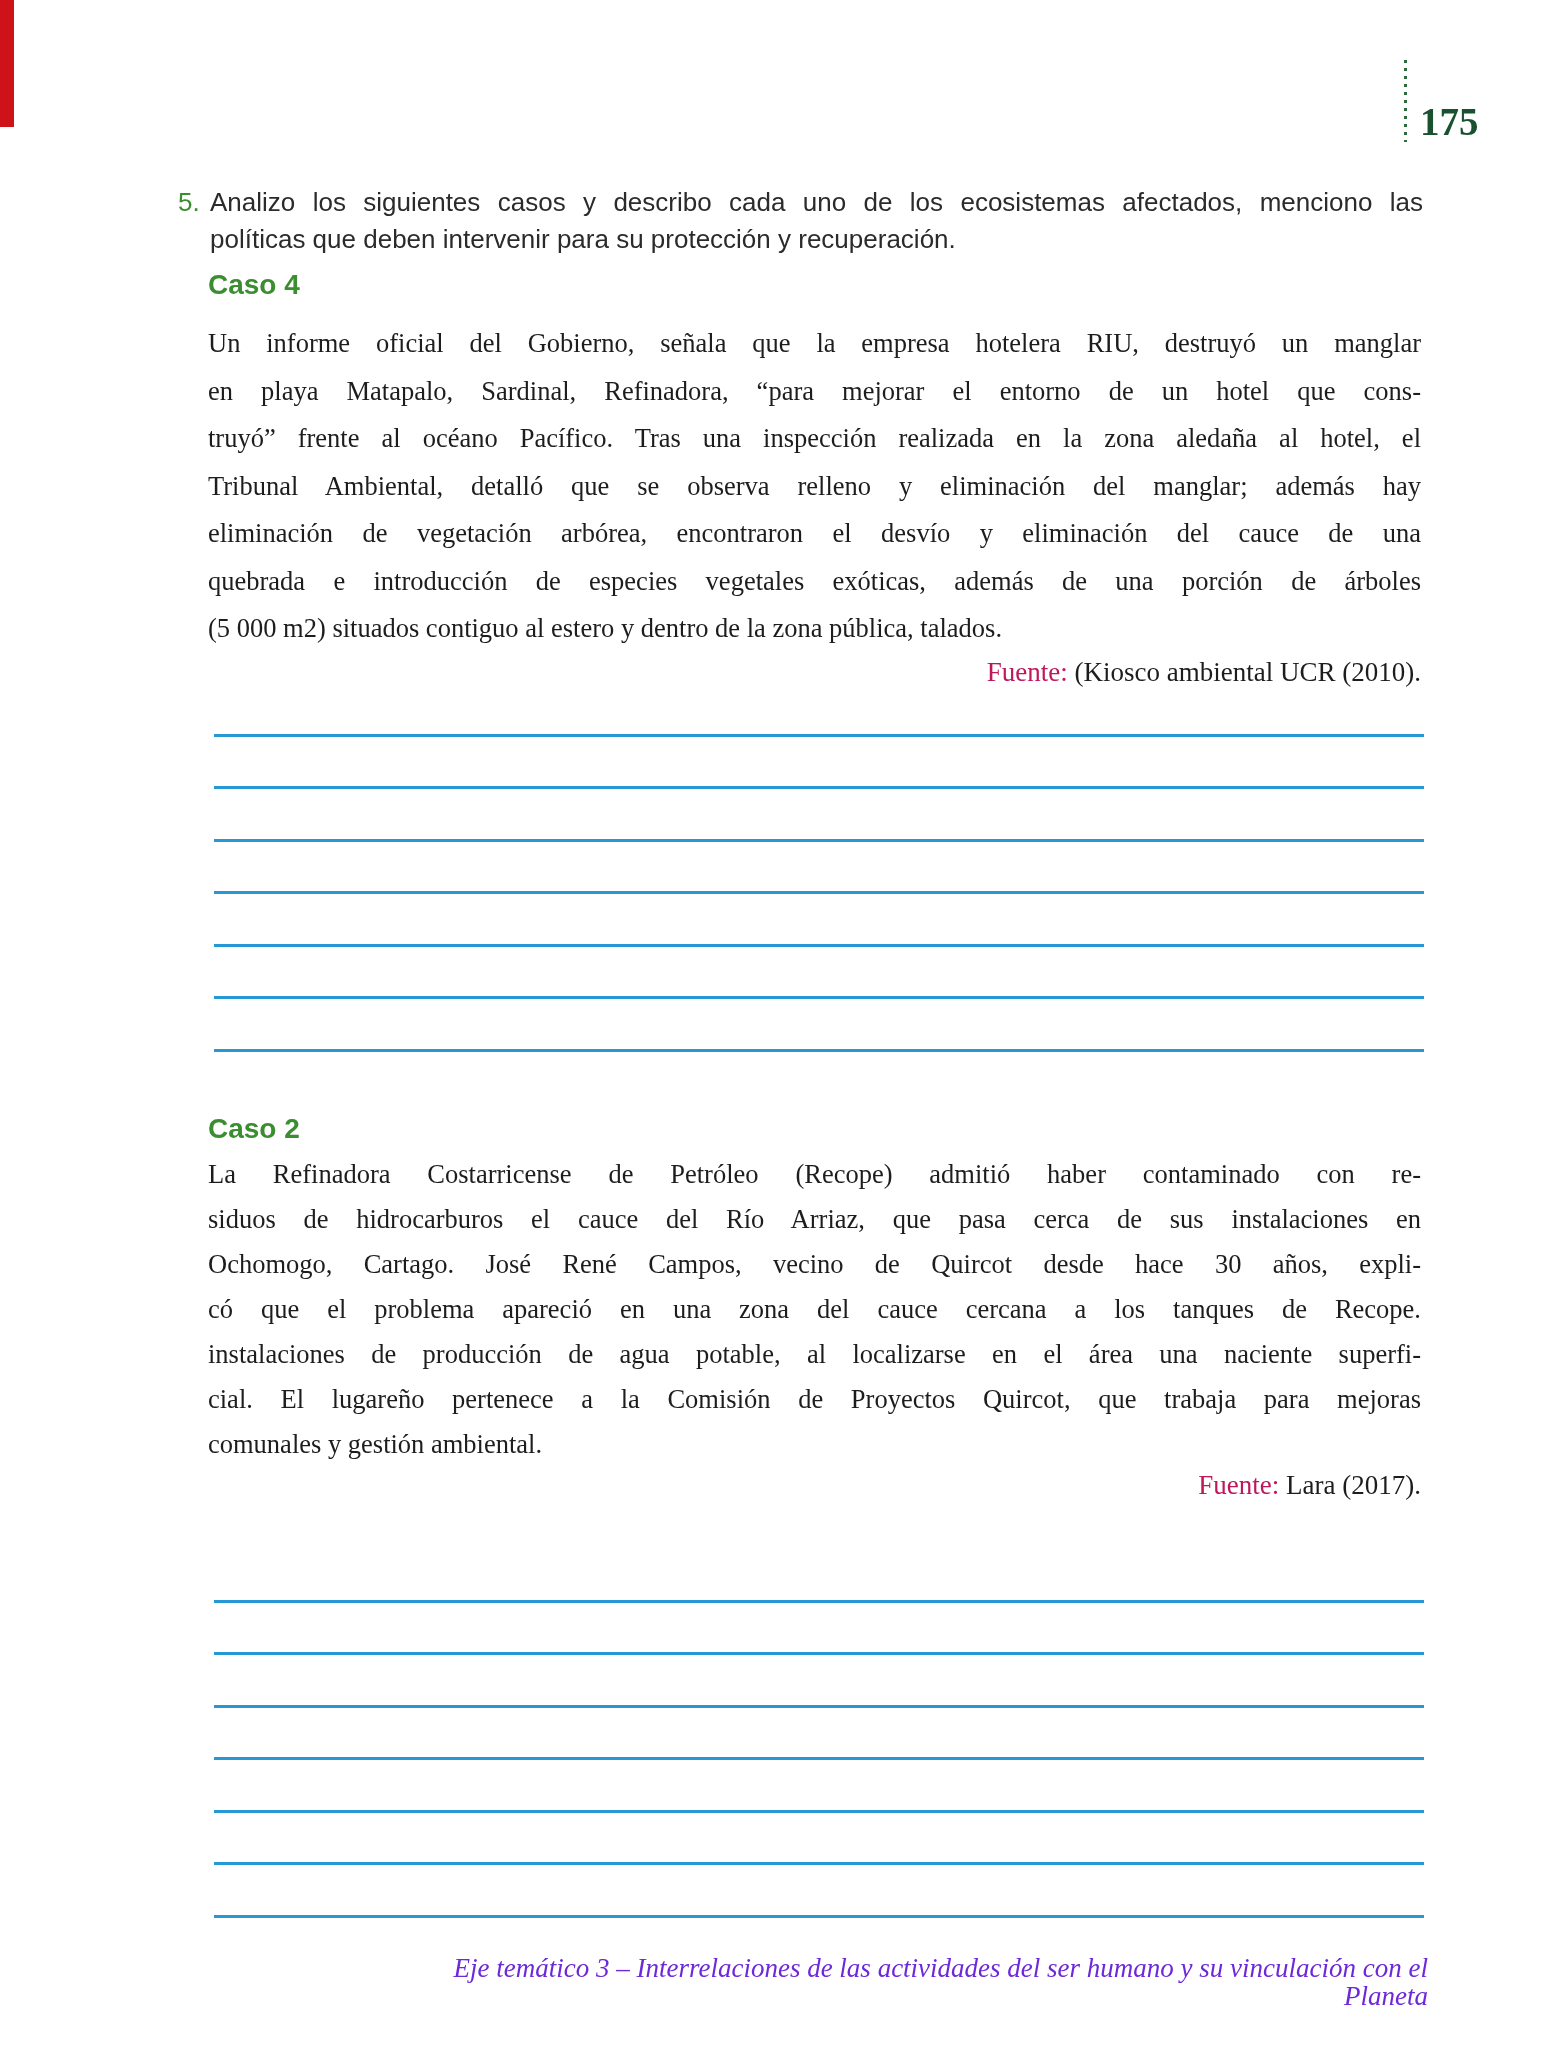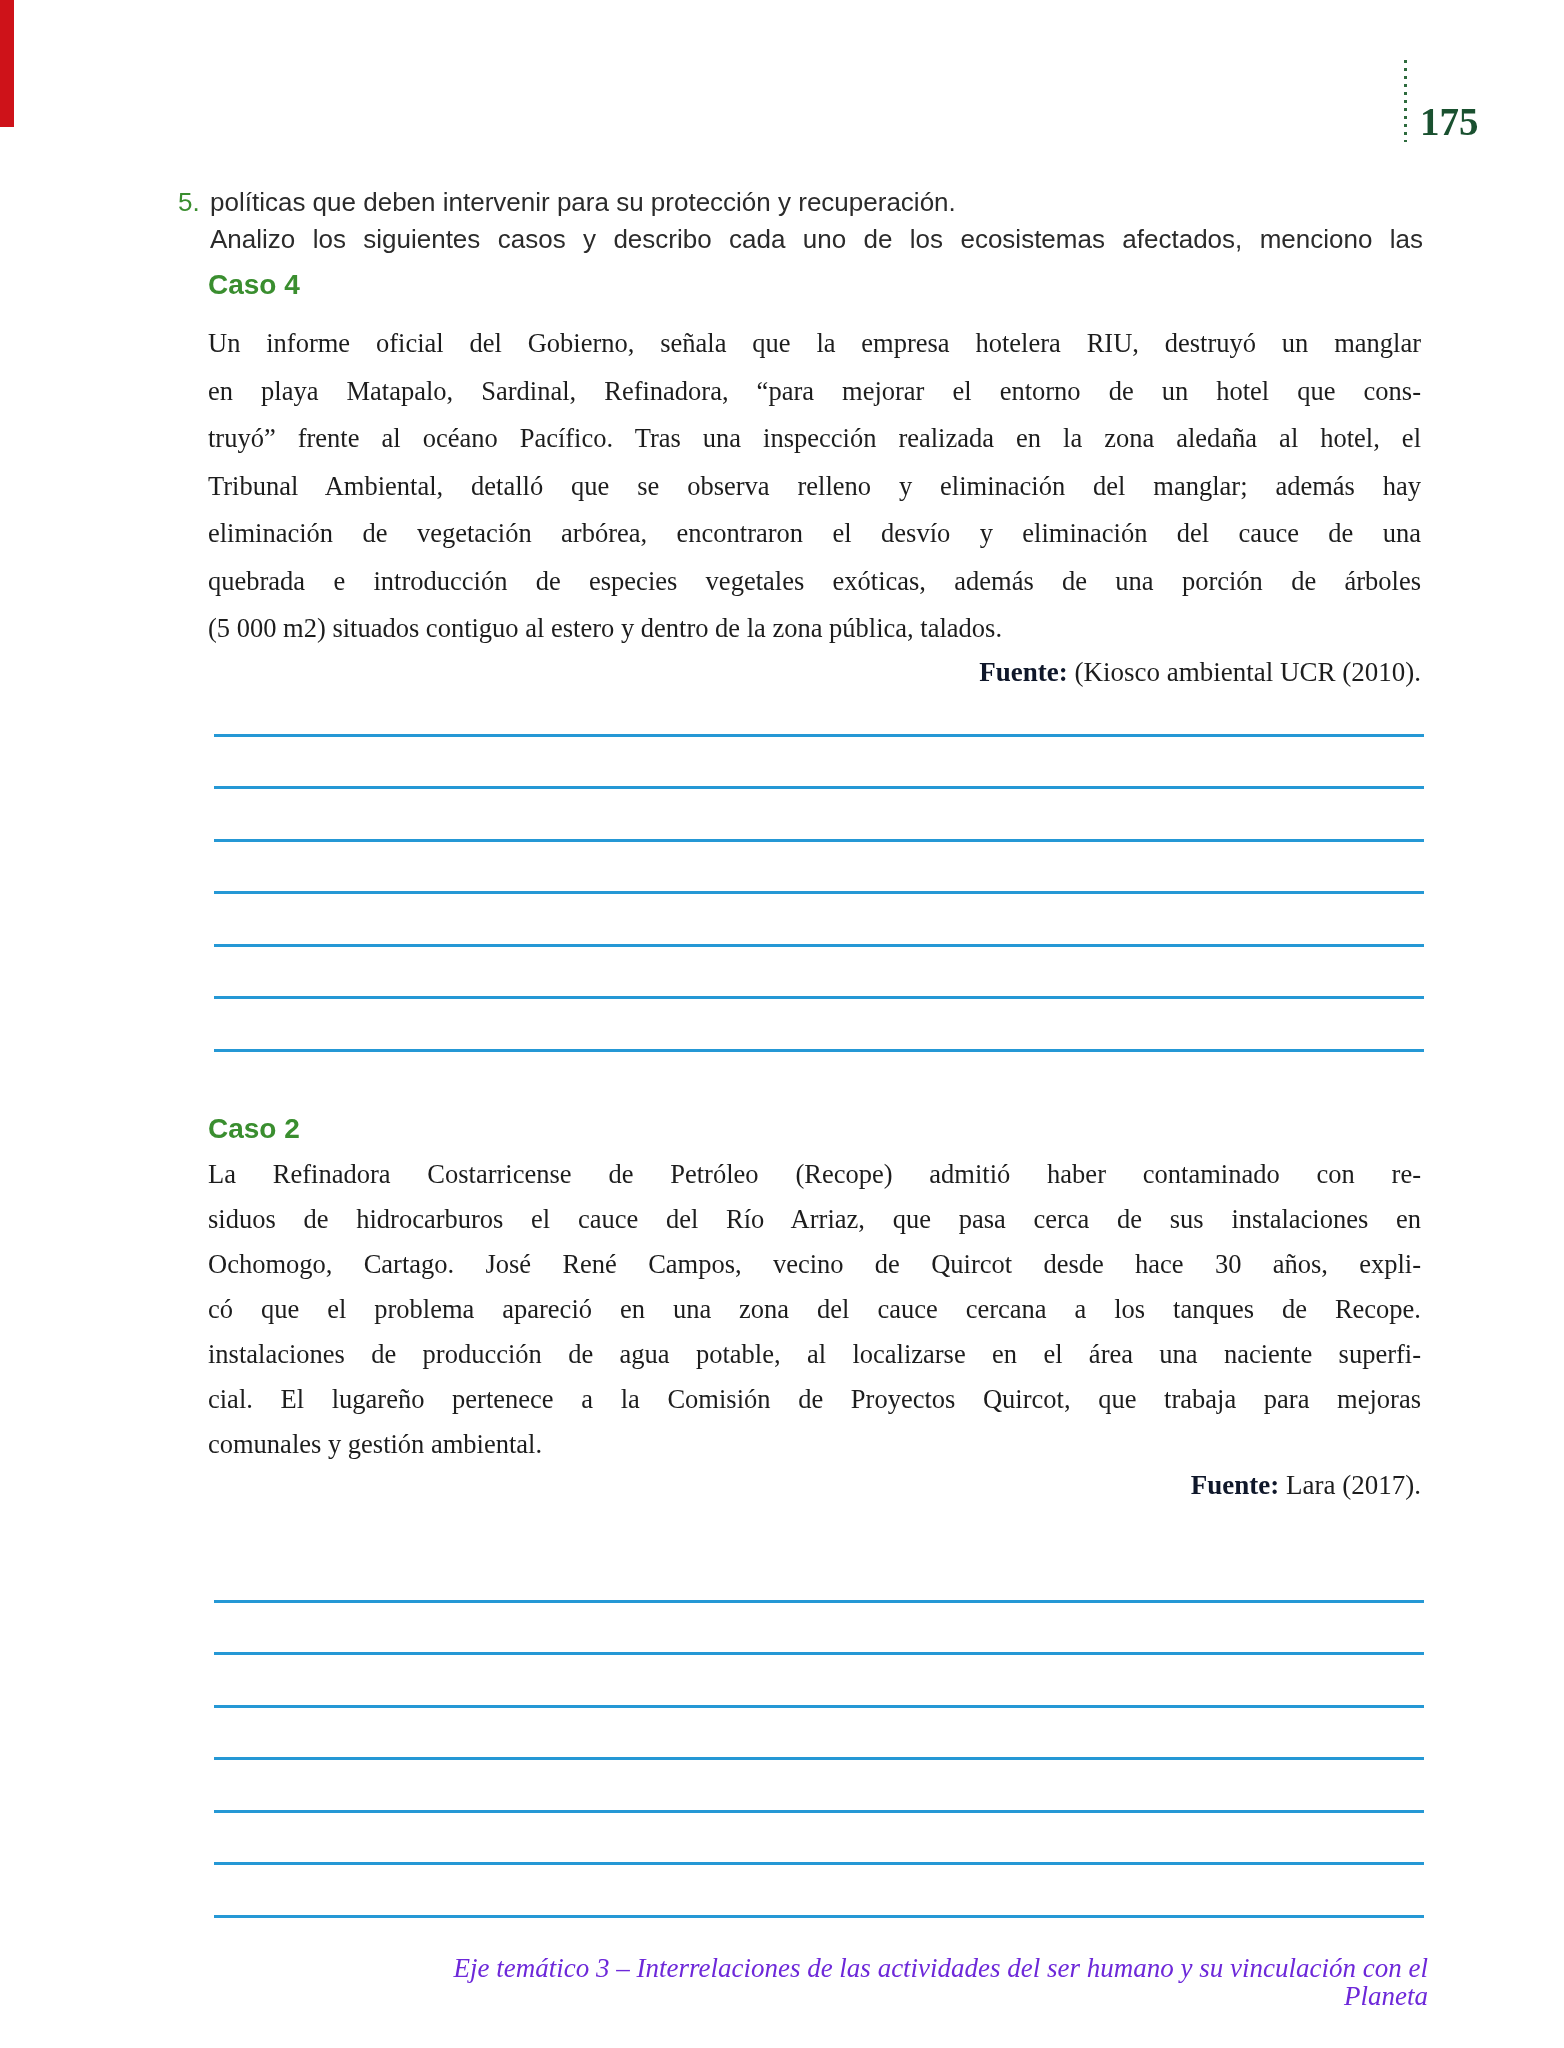--- a/index.html
+++ b/index.html
@@ -64,21 +64,21 @@
   .para .tline{ text-align:justify; text-align-last:justify; }
   .para .tline.last{ text-align-last:left; }
   
   .source{
     position:absolute; left:208px; width:1213px;
     font-size:27px; line-height:34px; text-align:right;
     color:#1d1d1d;
   }
   .source1{ top:655px; }
   .source2{ top:1468px; }
-  .source-label{ font-weight:bold; color:#0f172a; }
+  .source-label{ font-weight:normal; color:#be185d; }
   
   .rules{
     position:absolute; left:214px; width:1210px;
   }
   .rules1{ top:684px; }
   .rules2{ top:1550px; }
   .rule{
     height:49.5px; border-bottom:3px solid #2598d5;
   }
   
@@ -97,22 +97,22 @@
   <div class="edge-tab"></div>
 
   <div class="pagenum-wrap">
     <div class="dotted-sep"></div>
     <div class="pagenum">175</div>
   </div>
 
   <div class="exercise">
     <span class="exercise-num">5.</span>
     <div class="exercise-body">
+        <div class="tline">Analizo los siguientes casos y describo cada uno de los ecosistemas afectados, menciono las</div>
         <div class="tline last">políticas que deben intervenir para su protección y recuperación.</div>
-        <div class="tline">Analizo los siguientes casos y describo cada uno de los ecosistemas afectados, menciono las</div>
       </div>
   </div>
 
   <div class="case-label case1-label">Caso 4</div>
 
   <div class="para para1">
       <div class="tline">Un informe oficial del Gobierno, señala que la empresa hotelera RIU, destruyó un manglar</div>
       <div class="tline">en playa Matapalo, Sardinal, Refinadora, “para mejorar el entorno de un hotel que cons-</div>
       <div class="tline">truyó” frente al océano Pacífico. Tras una inspección realizada en la zona aledaña al hotel, el</div>
       <div class="tline">Tribunal Ambiental, detalló que se observa relleno y eliminación del manglar; además hay</div>

